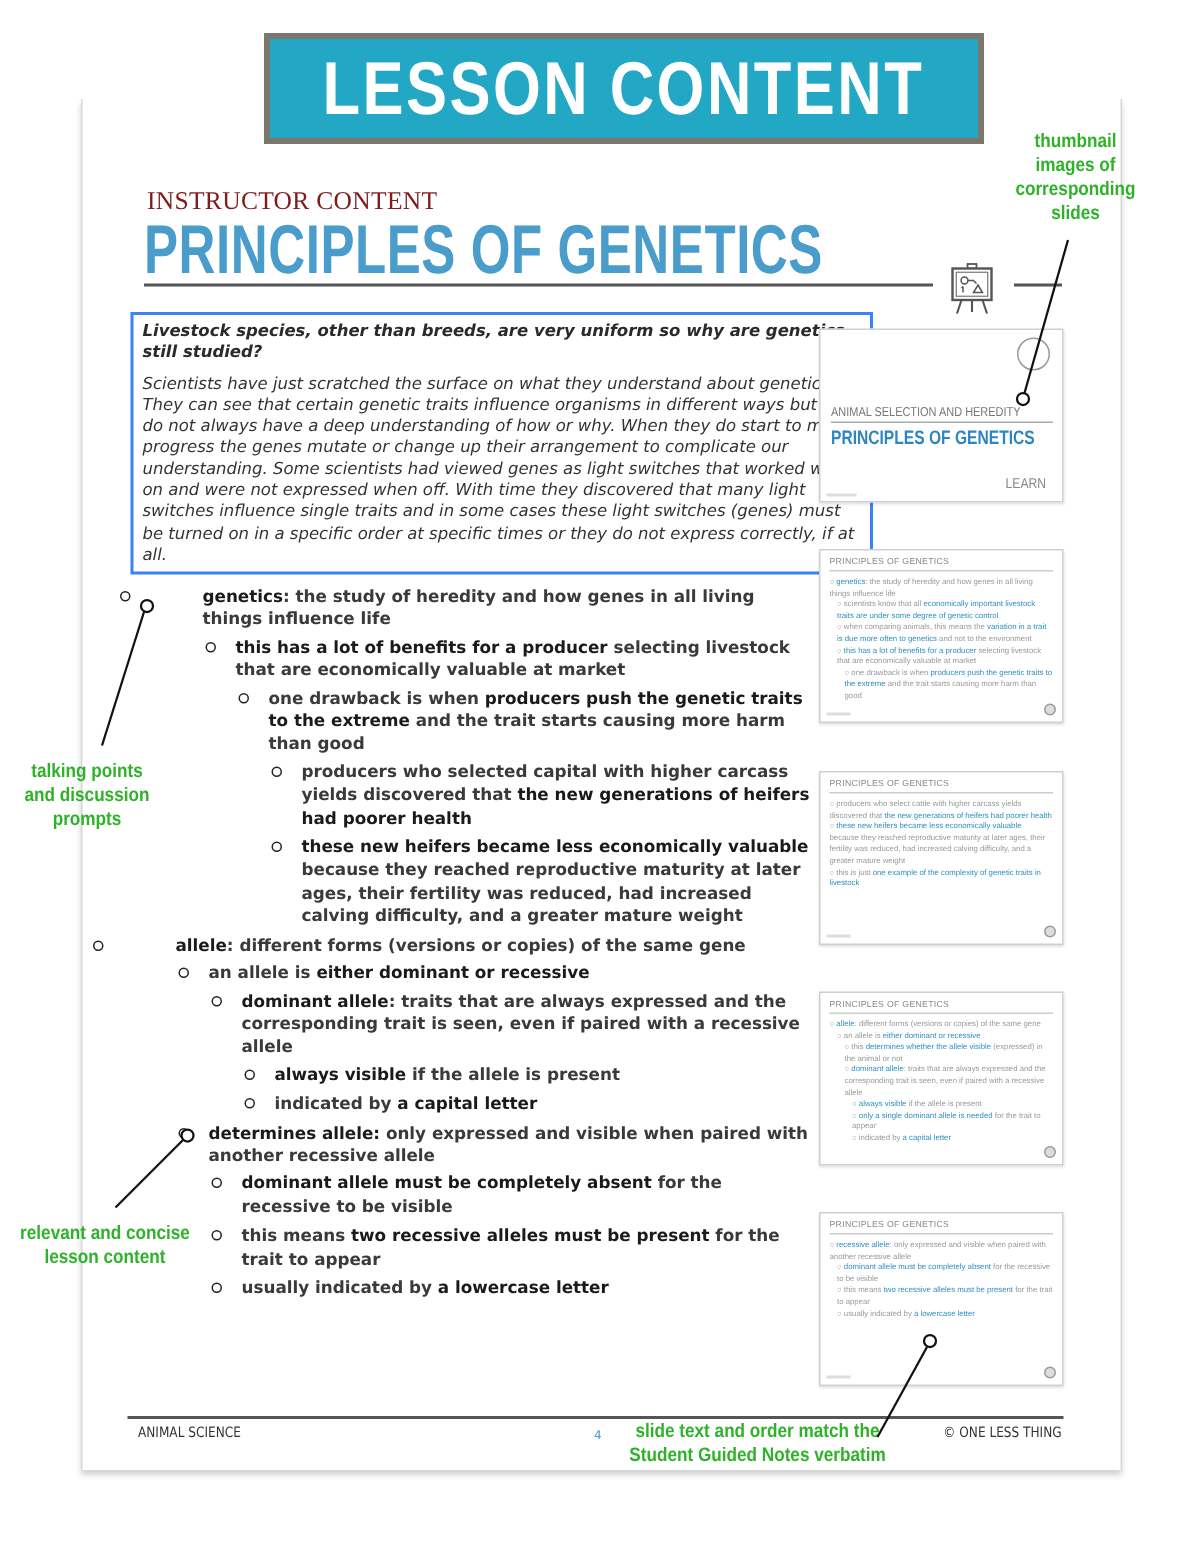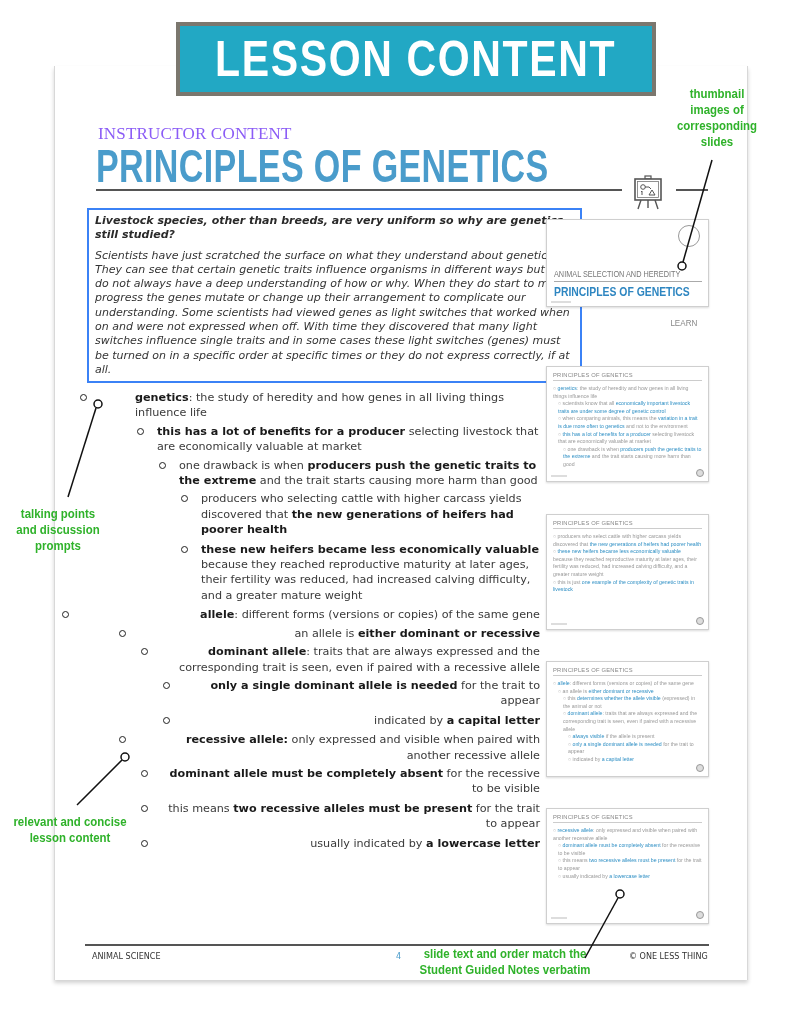--- a/index.html
+++ b/index.html
@@ -18,21 +18,21 @@
     display: flex; align-items: center; justify-content: center;
     z-index: 5;
   }
   .banner-text {
     color: #fff; font-family: "Liberation Sans", sans-serif; font-weight: bold;
     font-size: 50px; letter-spacing: 2px; transform: scaleX(0.82); white-space: nowrap;
   }
 
   .kicker {
     position: absolute; left: 98px; top: 124px;
-    font-family: "Liberation Serif", serif; font-size: 17px; color: #8b5cf6; letter-spacing: 0.2px;
+    font-family: "Liberation Serif", serif; font-size: 17px; color: #7f1d1d; letter-spacing: 0.2px;
   }
   .title {
     position: absolute; left: 96px; top: 139px;
     font-family: "Liberation Sans", sans-serif; font-weight: bold; font-size: 46px;
     color: #4a9ccb; transform: scaleX(0.74); transform-origin: left top; white-space: nowrap;
     letter-spacing: 0.5px;
   }
   .rule-left { position: absolute; left: 96px; top: 189px; width: 526px; height: 2px; background: #555; }
   .rule-right { position: absolute; left: 676px; top: 189px; width: 32px; height: 2px; background: #555; }
   .easel { position: absolute; left: 630px; top: 175px; width: 36px; height: 36px; }
@@ -43,35 +43,35 @@
     font-size: 11px; line-height: 14.3px; color: #2a2a2a;
   }
   .q-head { font-weight: bold; font-style: italic; margin-bottom: 6px; }
   .q-body { font-style: italic; color: #333; }
 
   .notes {
     position: absolute; left: 100px; top: 390px; width: 440px;
     font-size: 11.2px; line-height: 15.4px; color: #3a3a3a;
   }
   .notes ul { list-style: none; }
-  .notes li { position: relative; margin-bottom: 4px; }
+  .notes li { position: relative; margin-bottom: 4px; font-weight: bold; }
   .notes li::before {
     content: ""; position: absolute; left: -20px; top: 4px; width: 5px; height: 5px;
     border: 1.6px solid #222; border-radius: 50%;
   }
   .notes b { color: #1a1a1a; }
   .l1 { padding-left: 35px; }
   .l2 { padding-left: 22px; margin-top: 3px; }
 
   .thumb {
     position: absolute; left: 546px; width: 163px; background: #fff;
     border: 1px solid #cfcfcf; box-shadow: 0 1px 2px rgba(0,0,0,0.15);
     font-family: "Liberation Sans", sans-serif;
   }
-  .thumb-title-slide { top: 219px; height: 88px; }
+  .thumb-title-slide { top: 219px; height: 116px; }
   .ts-sub { position: absolute; left: 7px; top: 49px; font-size: 8.6px; color: #777; transform: scaleX(0.85); transform-origin: left; white-space: nowrap; }
   .ts-rule { position: absolute; left: 7px; top: 61px; width: 148px; height: 1px; background: #aaa; }
   .ts-title { position: absolute; left: 7px; top: 64px; font-size: 13px; font-weight: bold; color: #2e86c1; transform: scaleX(0.8); transform-origin: left; white-space: nowrap; }
   .ts-learn { position: absolute; right: 8px; top: 97px; font-size: 9.5px; color: #888; transform: scaleX(0.85); }
   .ts-seal { position: absolute; right: 8px; top: 5px; width: 22px; height: 22px; border: 1px solid #999; border-radius: 50%; }
   .ts-foot { position: absolute; left: 4px; bottom: 3px; width: 20px; height: 2px; background: #ddd; }
 
   .thumb-slide { height: 116px; padding: 5px 6px; }
   .s-head { font-size: 5.8px; color: #888; border-bottom: 1px solid #ccc; padding-bottom: 2px; margin-bottom: 4px; letter-spacing: 0.2px; }
   .s-line { font-size: 5.2px; line-height: 7.6px; color: #999; white-space: normal; }
@@ -121,43 +121,43 @@
 </div>
 
 <div class="notes">
   <ul>
     <li class="l1"><b>genetics</b><span>: the study of heredity and how genes in all living things influence life</span>
       <ul class="l2">
         <li><b>this has a lot of benefits for a producer</b><span> selecting livestock that are economically valuable at market</span>
           <ul class="l2">
             <li><span>one drawback is when </span><b>producers push the genetic traits to the extreme</b><span> and the trait starts causing more harm than good</span>
               <ul class="l2">
-                <li><span>producers who selecting cattle with higher carcass yields discovered that </span><b>the new generations of heifers had poorer health</b></li>
+                <li><span>producers who selected capital with higher carcass yields discovered that </span><b>the new generations of heifers had poorer health</b></li>
                 <li><b>these new heifers became less economically valuable</b><span> because they reached reproductive maturity at later ages, their fertility was reduced, had increased calving difficulty, and a greater mature weight</span></li>
               </ul>
             </li>
           </ul>
         </li>
       </ul>
     </li>
   </ul>
-  <ul style="margin-left:-18px;text-align:right;">
+  <ul style="margin-left:-18px;">
     <li class="l1"><b>allele</b><span>: different forms (versions or copies) of the same gene</span>
       <ul class="l2">
         <li><span>an allele is </span><b>either dominant or recessive</b>
           <ul class="l2">
             <li><b>dominant allele</b><span>: traits that are always expressed and the corresponding trait is seen, even if paired with a recessive allele</span>
               <ul class="l2">
-                <li><b>only a single dominant allele is needed</b><span> for the trait to appear</span></li>
+                <li><b>always visible</b><span> if the allele is present</span></li>
                 <li><span>indicated by </span><b>a capital letter</b></li>
               </ul>
             </li>
           </ul>
         </li>
-        <li><b>recessive allele:</b><span> only expressed and visible when paired with another recessive allele</span>
+        <li><b>determines allele:</b><span> only expressed and visible when paired with another recessive allele</span>
           <ul class="l2">
             <li><b>dominant allele must be completely absent</b><span> for the recessive to be visible</span></li>
             <li><span>this means </span><b>two recessive alleles must be present</b><span> for the trait to appear</span></li>
             <li><span>usually indicated by </span><b>a lowercase letter</b></li>
           </ul>
         </li>
       </ul>
     </li>
   </ul>
 </div>

